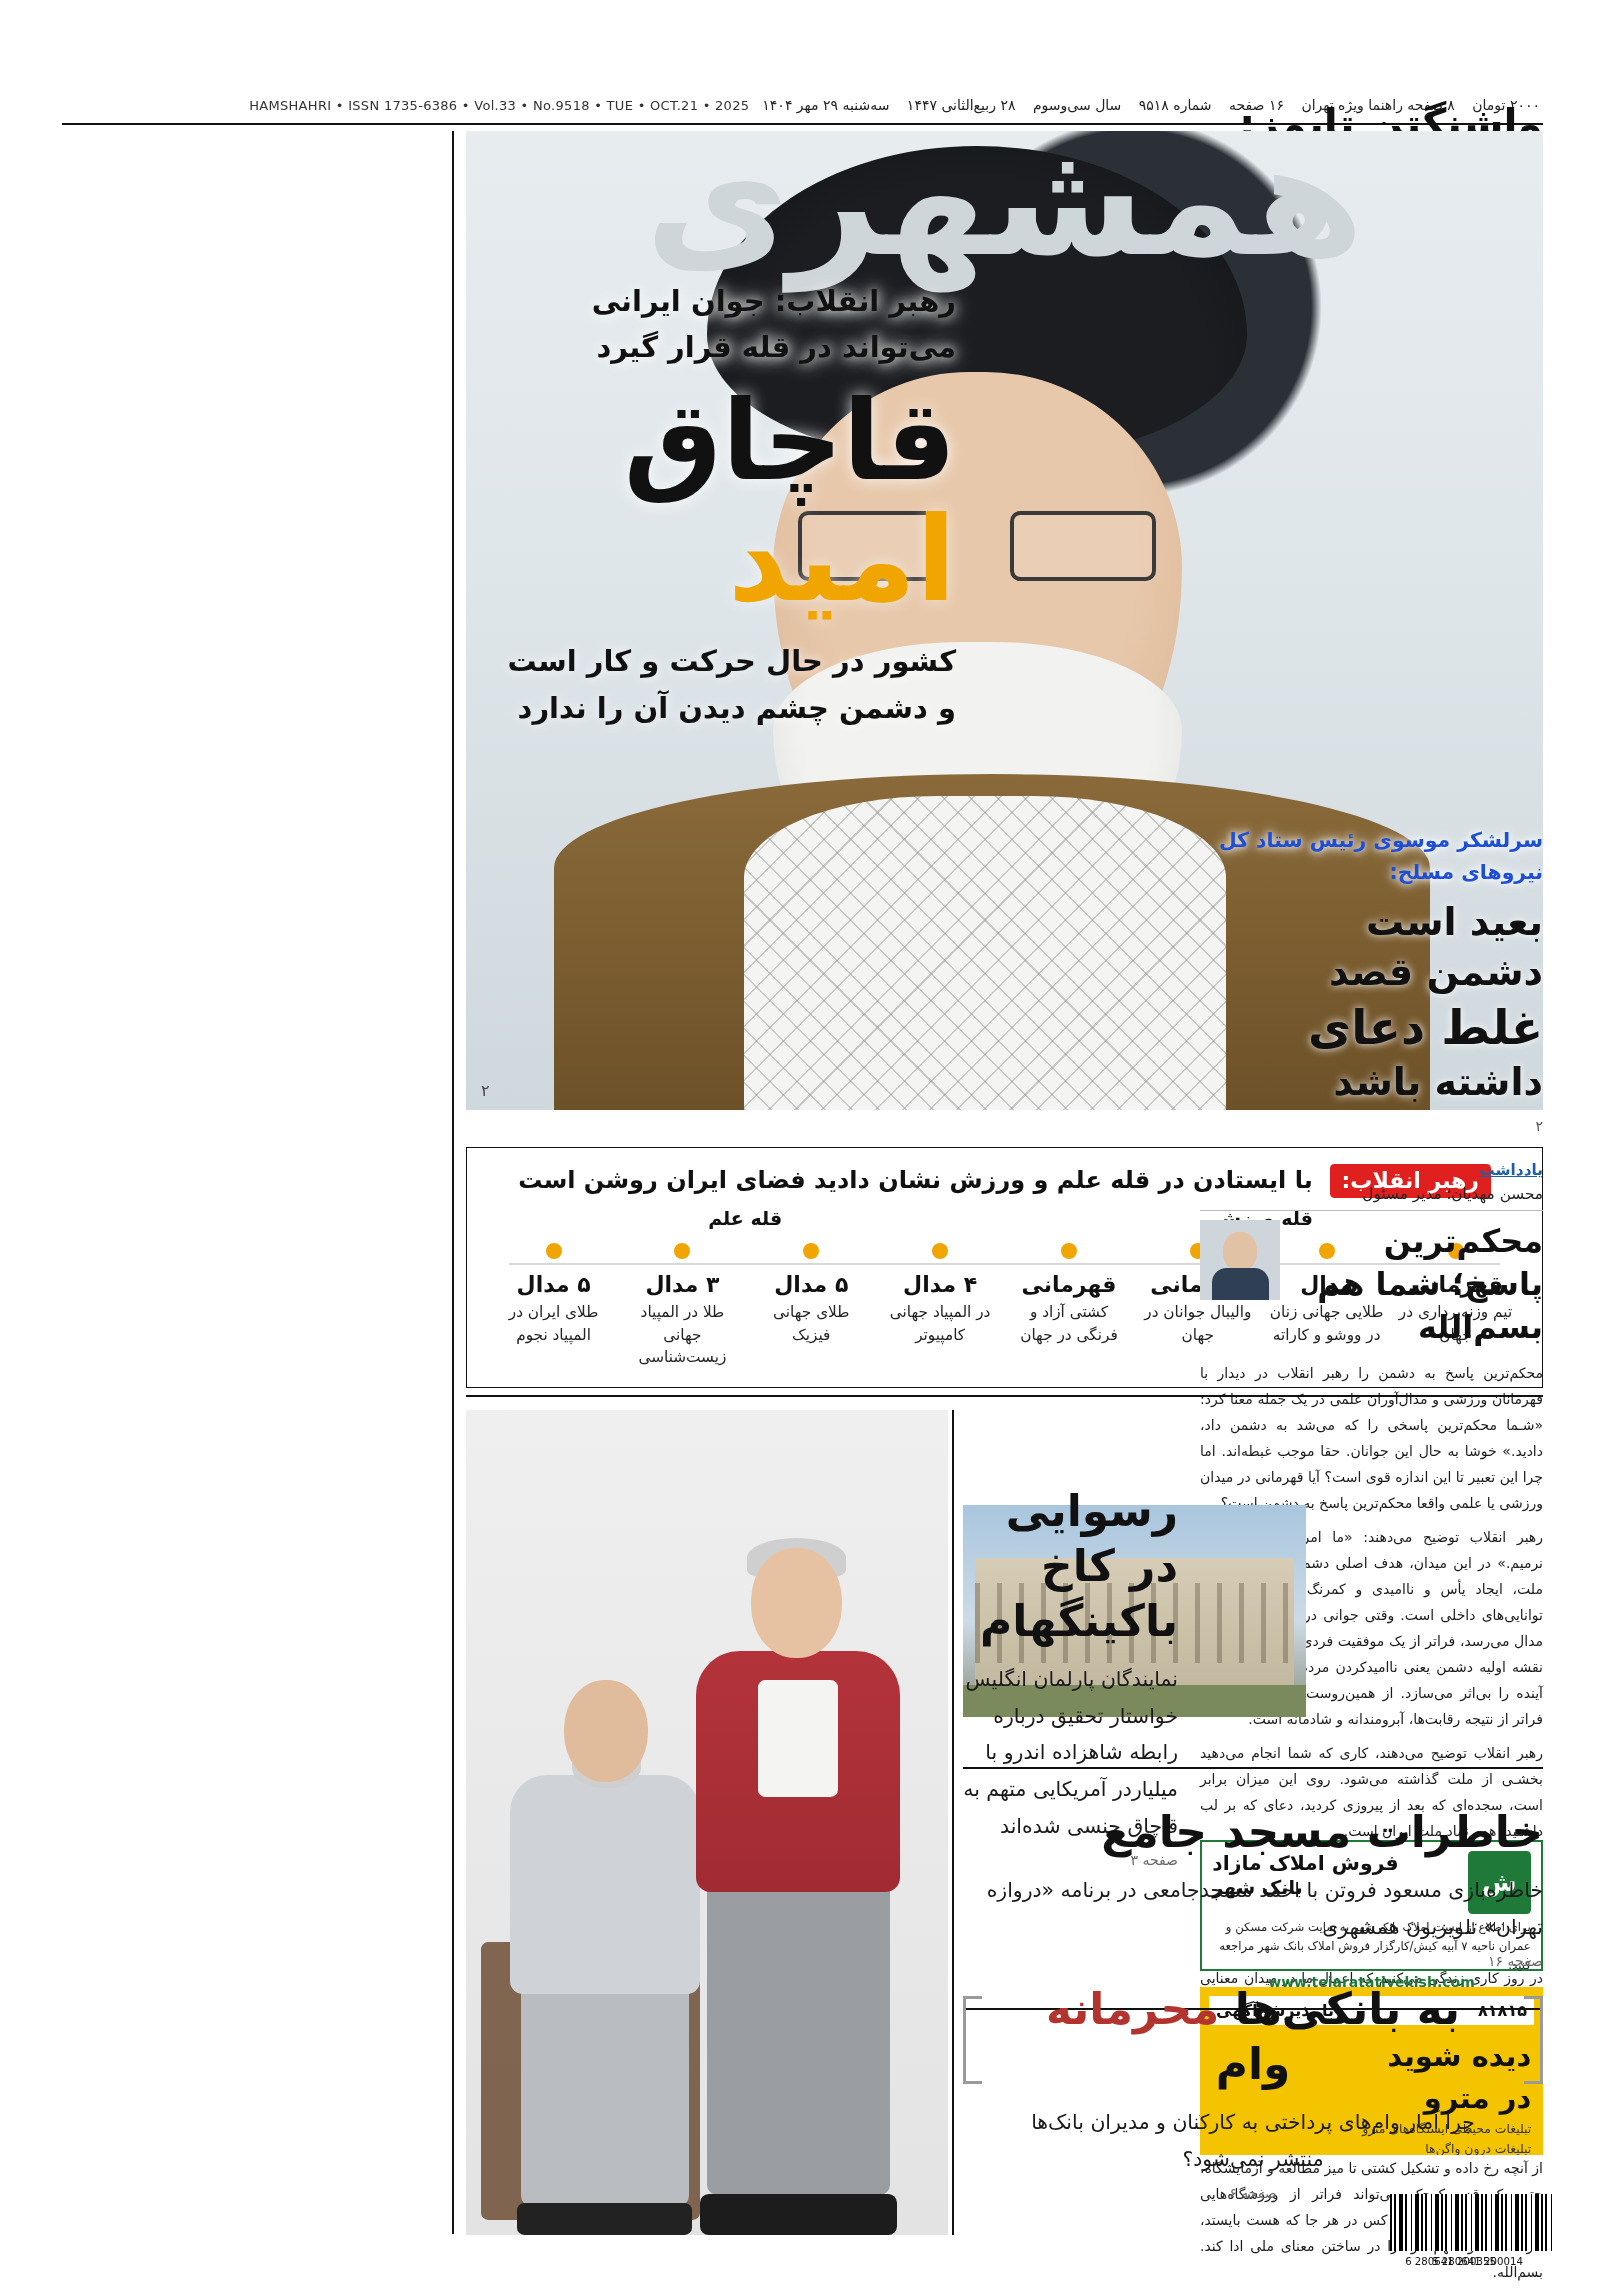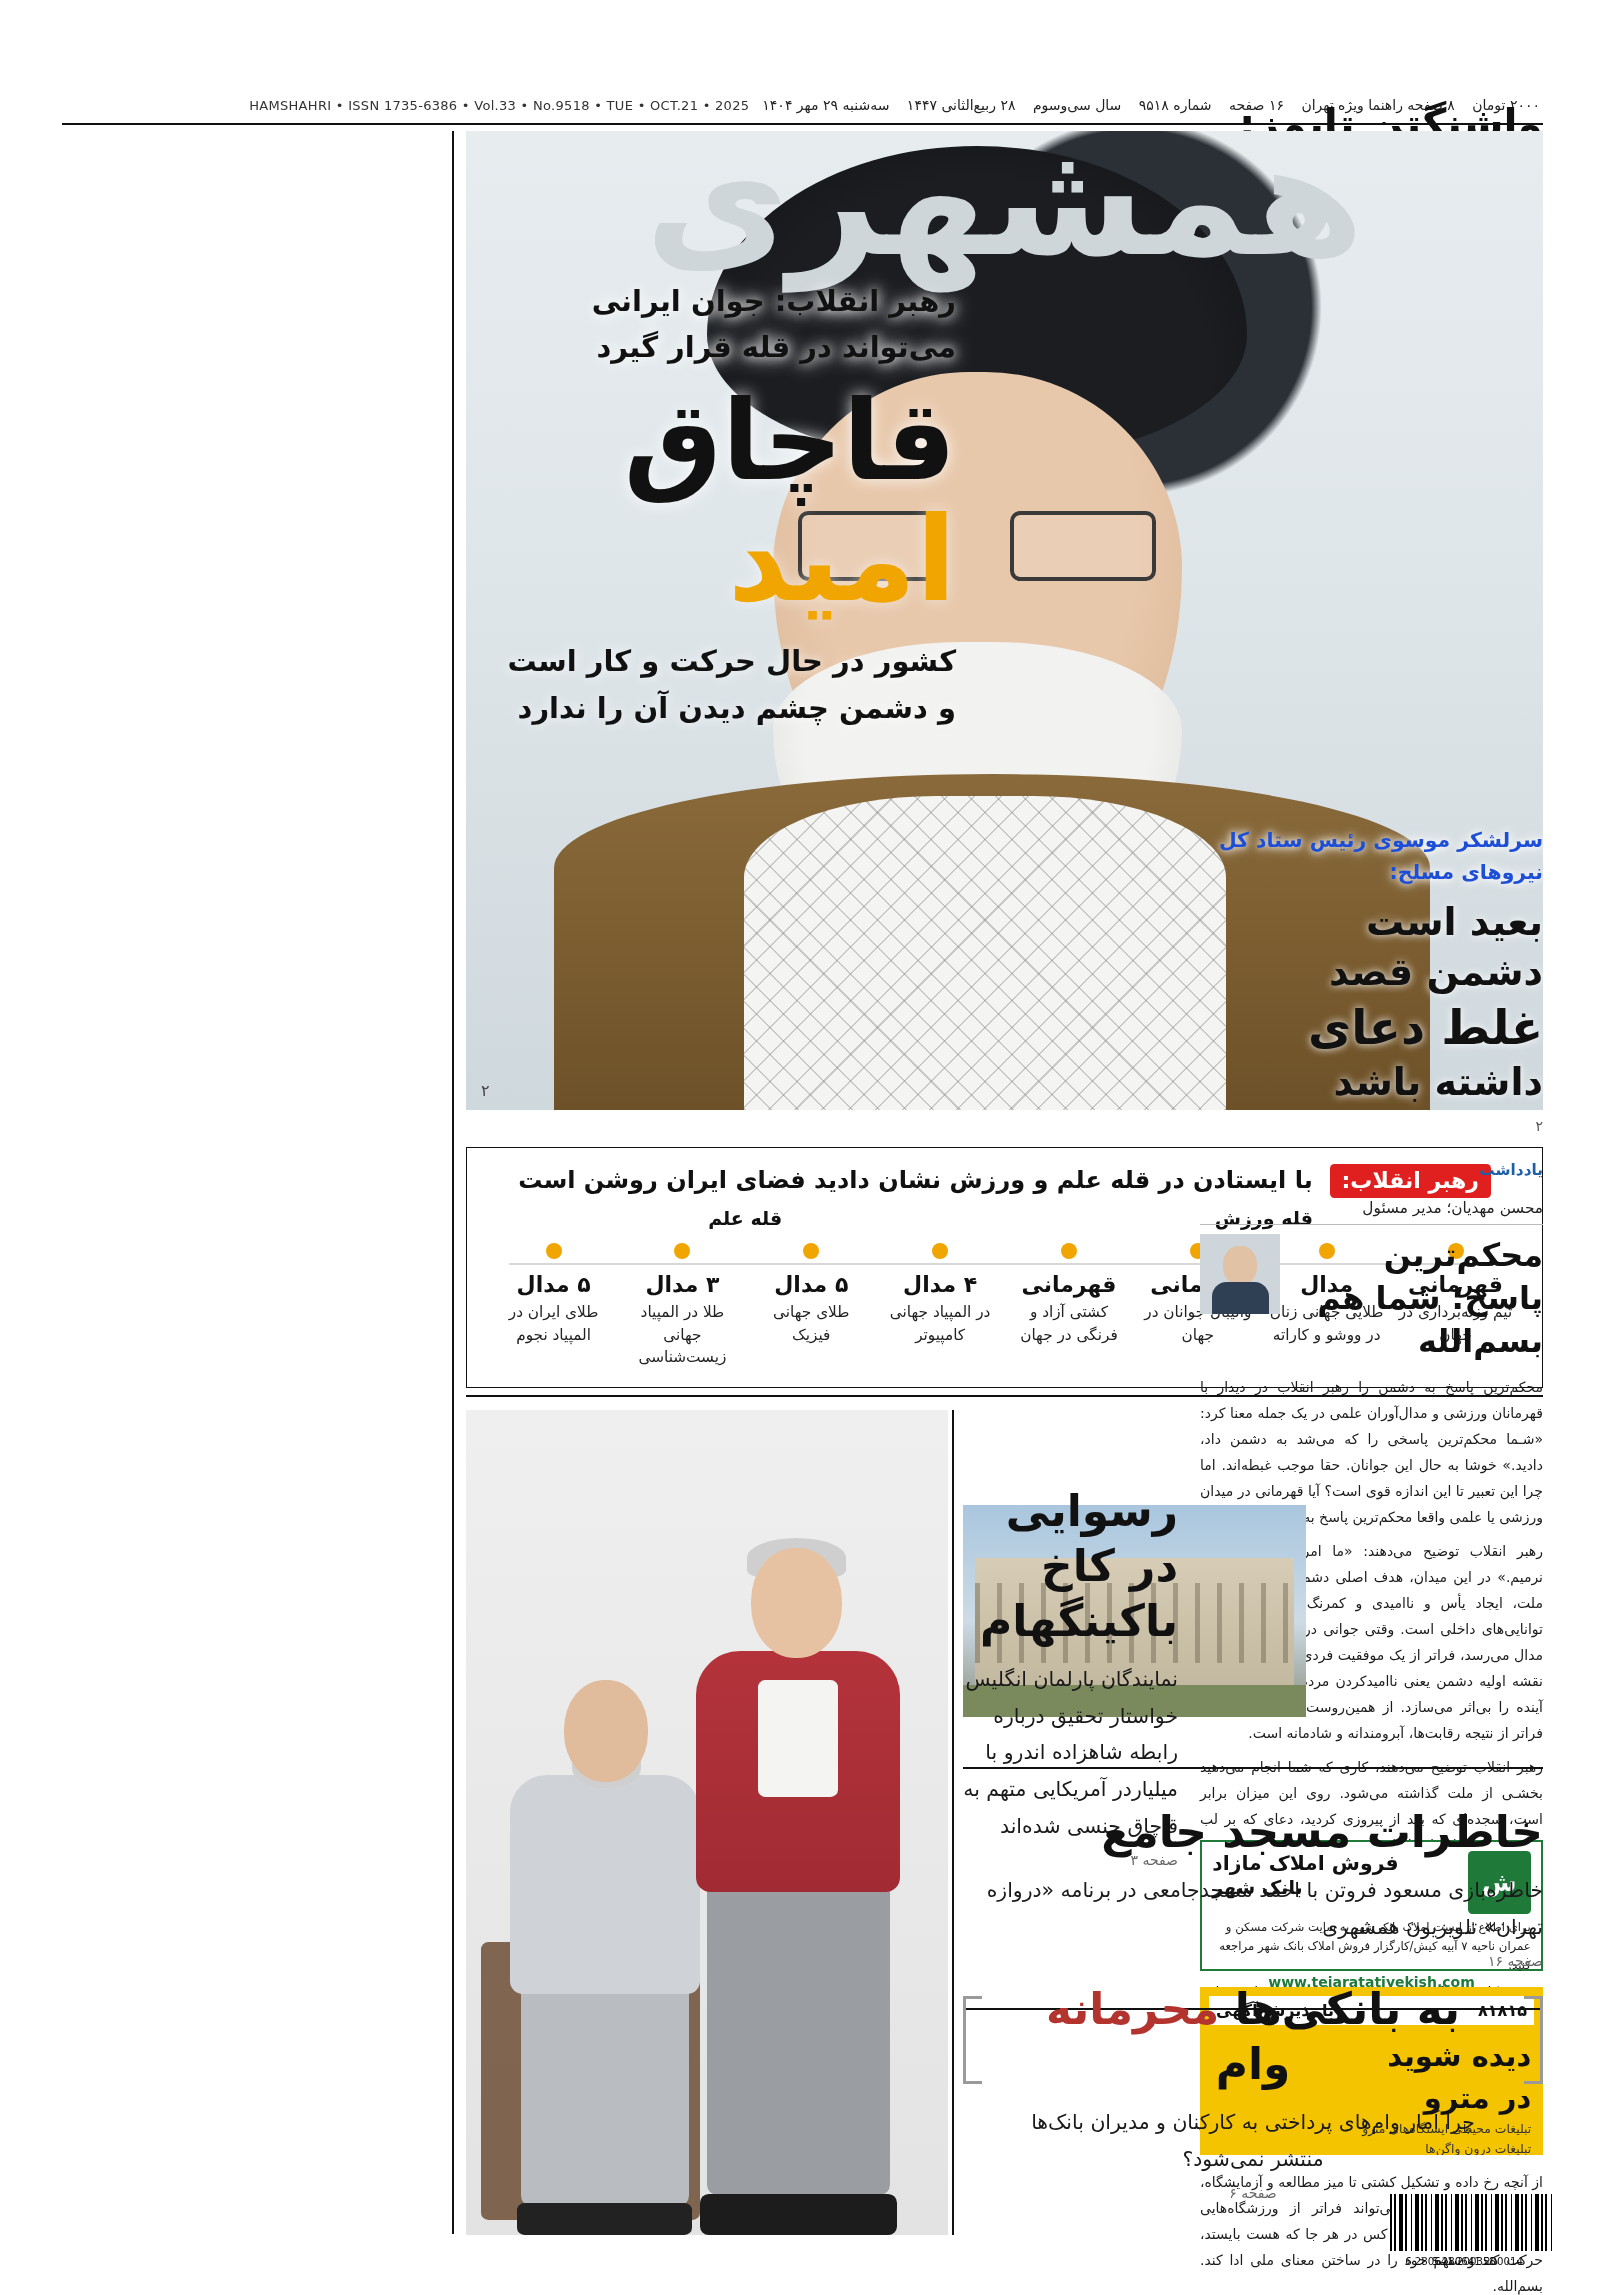--- a/index.html
+++ b/index.html
@@ -489,21 +489,22 @@
     top: 1161px;
     right: 63px;
     width: 343px;
     direction: rtl;
     text-align: right;
   }
   .note-flag {
     font-size: 15.3px;
     color: #1e5fa8;
     font-weight: bold;
-    margin-bottom: 20px;
+    margin-bottom: 6px;
+    text-decoration: underline;
   }
   .note-author {
     font-size: 15.3px;
     color: #222;
     border-bottom: 0.7px solid #bbb;
     padding-bottom: 7.3px;
     margin-bottom: 8.8px;
   }
   .note-title {
     font-size: 32px;

